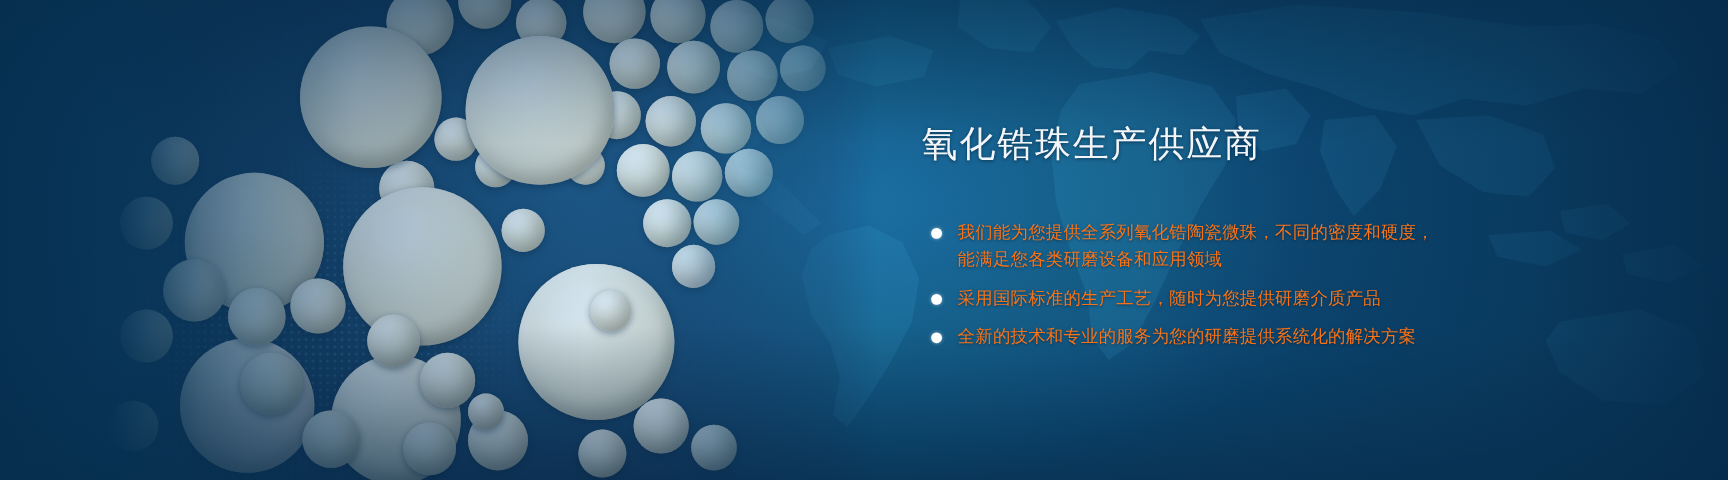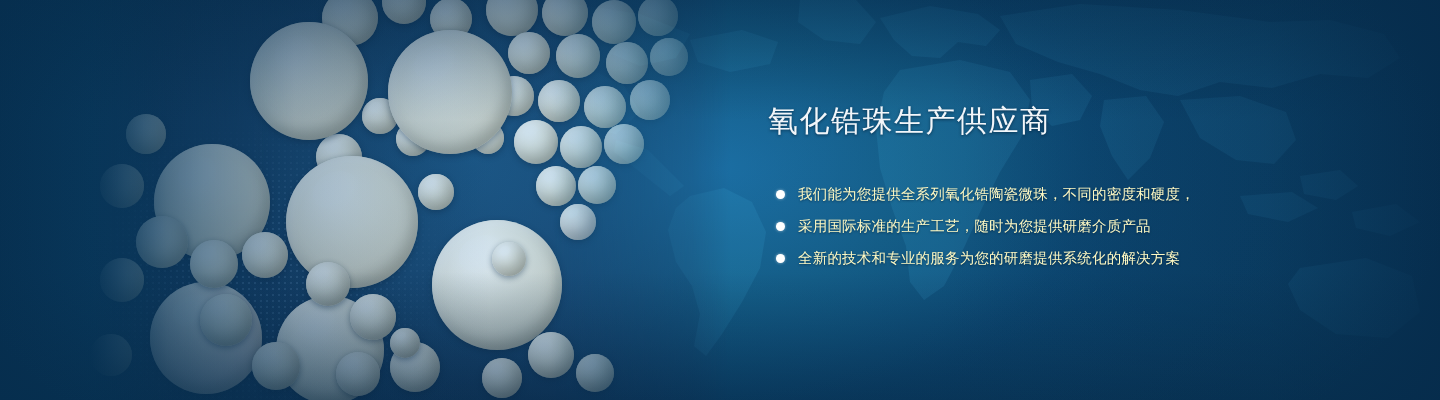--- a/index.html
+++ b/index.html
@@ -108,21 +108,21 @@
     list-style:none;
     margin:44px 0 0 0;
     padding:0;
   }
   .bullet{
     position:relative;
     padding-left:30px;
     margin-bottom:9px;
     font-size:14.5px;
     line-height:23px;
-    color:#fef9c3;
+    color:#f97316;
     text-shadow:0 1px 2px rgba(3,26,48,.55);
     letter-spacing:.2px;
   }
   .bullet:last-child{margin-bottom:0;}
   .dot{
     position:absolute;
     left:8px; top:7px;
     width:9px; height:9px;
     border-radius:50%;
     background:#ffffff;
@@ -237,20 +237,21 @@
   <div class="bg-vignette"></div>
 
   <div class="content">
     <h1 class="headline">氧化锆珠生产供应商</h1>
 
     <ul class="bullets">
 
       <li class="bullet">
         <span class="dot"></span>
         <span class="bullet-line">我们能为您提供全系列氧化锆陶瓷微珠，不同的密度和硬度，</span>
+        <span class="bullet-line">能满足您各类研磨设备和应用领域</span>
       </li>
 
       <li class="bullet">
         <span class="dot"></span>
         <span class="bullet-line">采用国际标准的生产工艺，随时为您提供研磨介质产品</span>
       </li>
 
       <li class="bullet">
         <span class="dot"></span>
         <span class="bullet-line">全新的技术和专业的服务为您的研磨提供系统化的解决方案</span>

